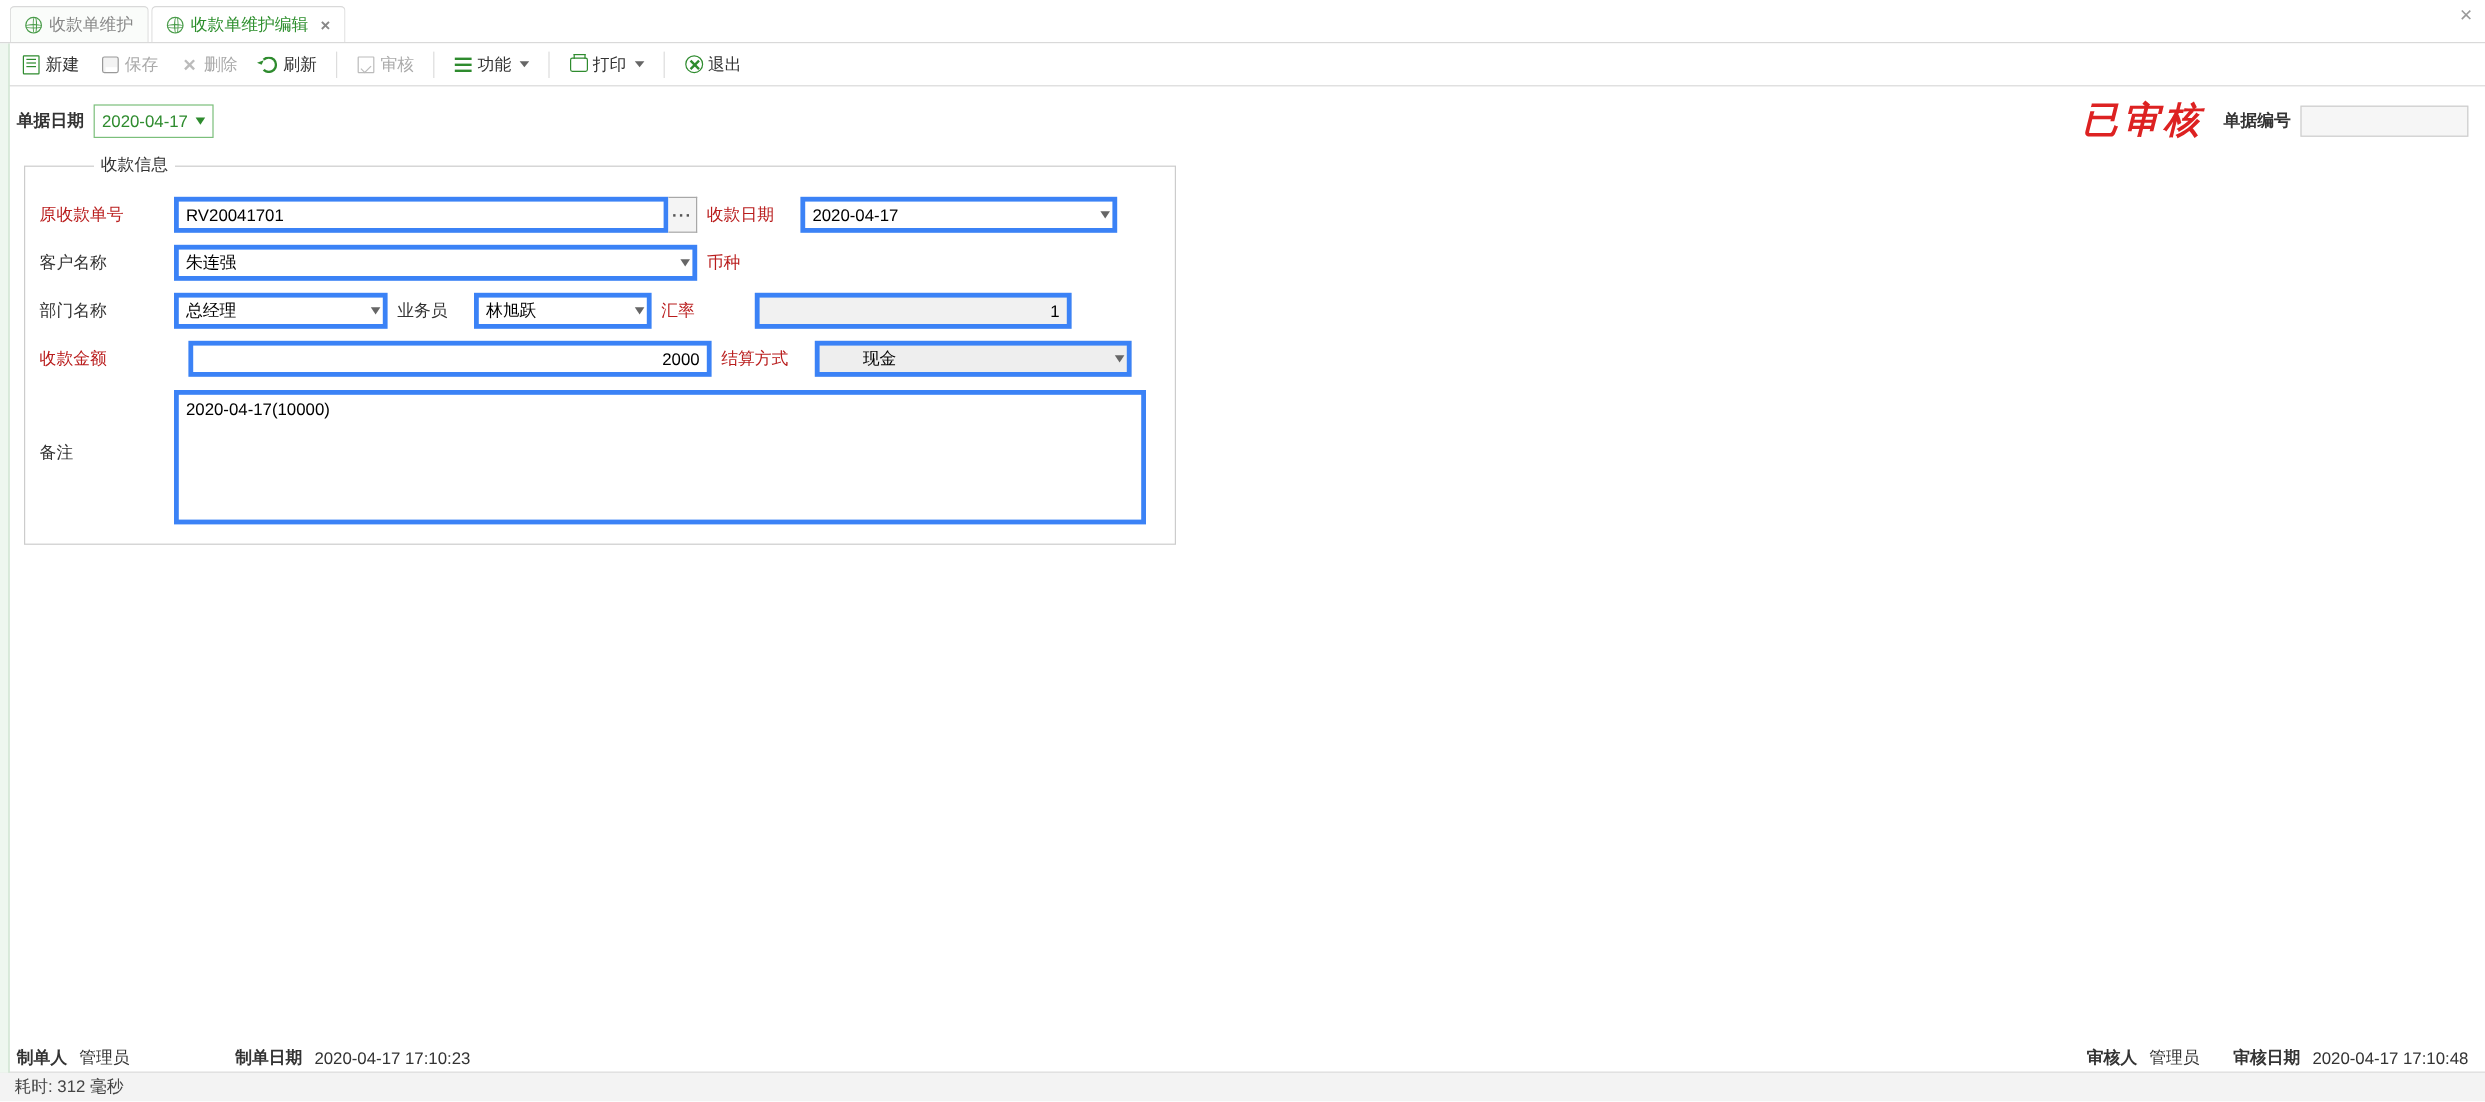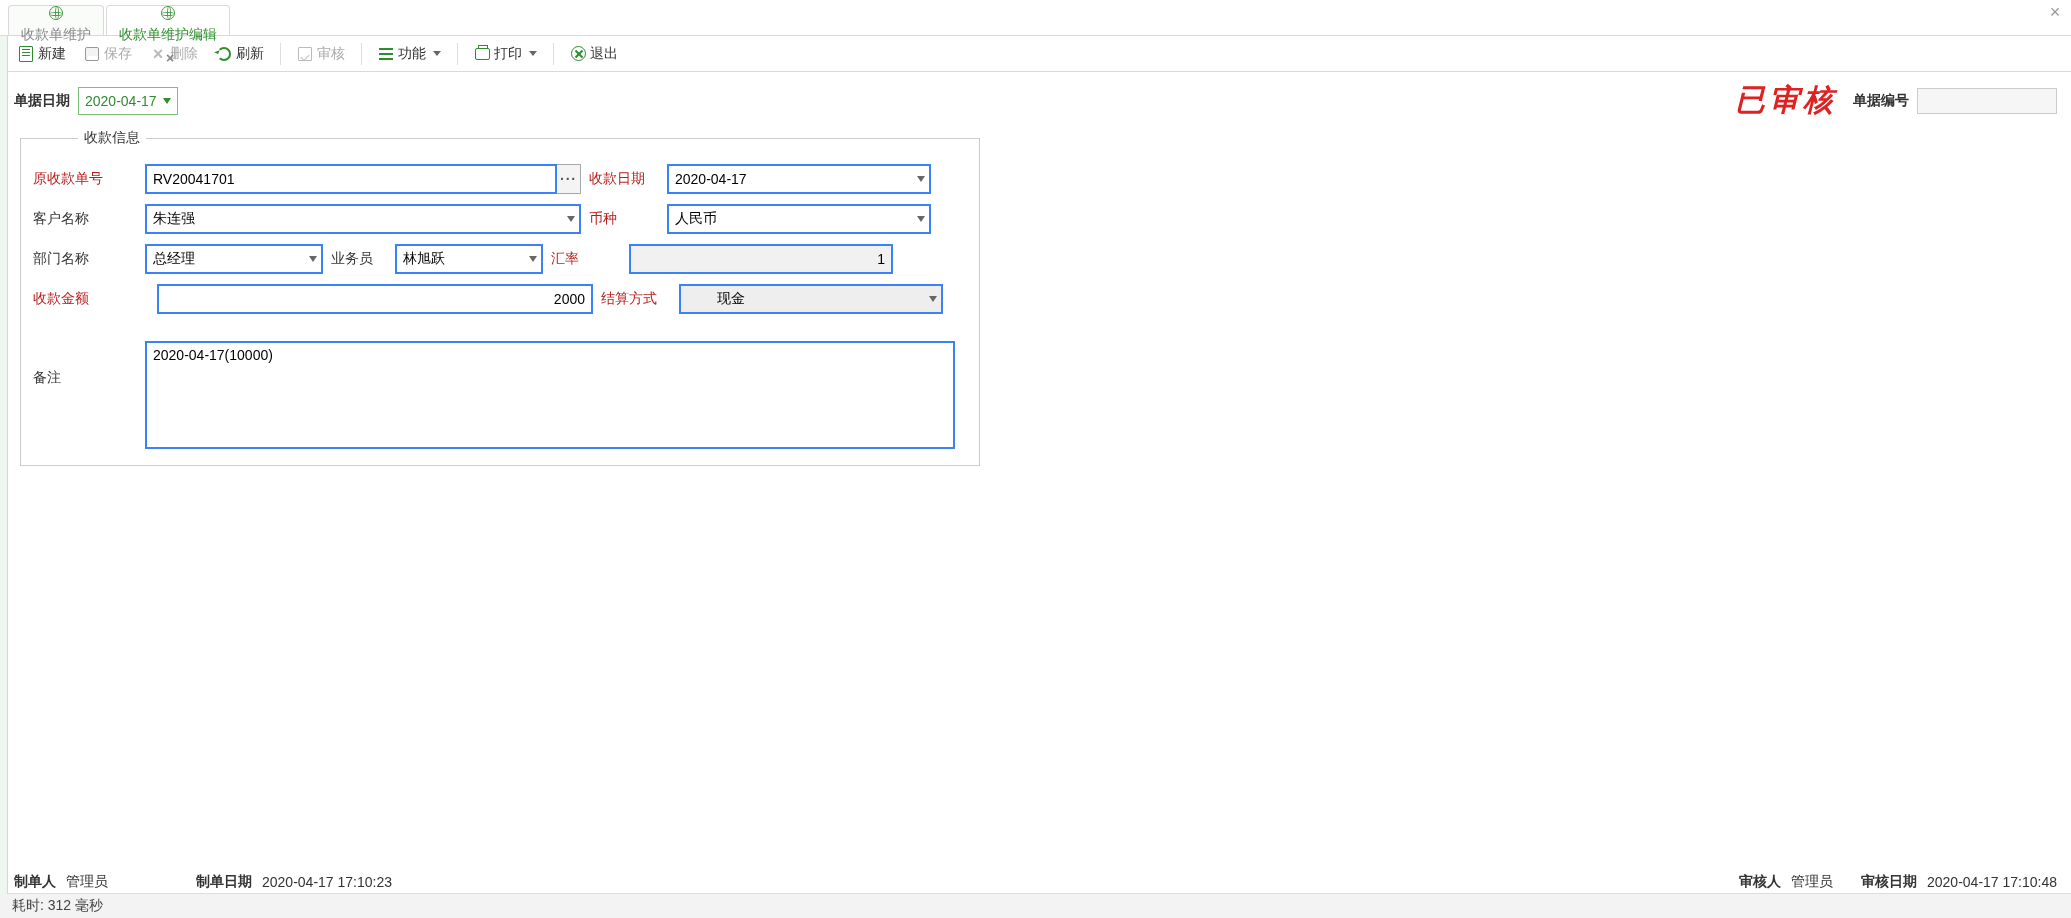--- a/index.html
+++ b/index.html
@@ -34,21 +34,20 @@
     height: 30px;
     padding: 0 12px;
     border: 1px solid #d9d9d9;
     border-bottom: none;
     background: #fff;
     margin-right: 2px;
     border-radius: 4px 4px 0 0;
     color: #2d8f2d; 
     font-size: 14px;
     cursor: pointer;
-    flex-direction: column;
   }
   .tab.inactive { color: #888; background:#fafcfa; }
   .tab .globe {
     width: 14px; height: 14px; border: 1.5px solid #4a9c4a; border-radius: 50%;
     position: relative; flex: none;
   }
   .tab .globe::before, .tab .globe::after {
     content: ""; position: absolute; background: transparent; border: 1px solid #4a9c4a;
   }
   .tab .globe::before { left: 5px; top: -1px; width: 2px; height: 14px; border-radius: 50%; border-width: 0 1px; }
@@ -119,21 +118,21 @@
   fieldset.formbox {
     border:1px solid #ccc; padding: 12px 12px 16px 12px;
     width: 960px;
   }
   fieldset.formbox legend { padding: 0 6px; color:#333;margin-left:45px; }
   .row { display:flex; align-items:center; height:40px; gap:0; }
   .cell-l { width:112px; flex:none; }
   .cell-l2{ width:86px;  flex:none; padding-left:8px;}
   .req { color:#b91c1c; }
   .inp, .sel {
-    height:30px; border:2px solid #3b82f6; background:#fff; padding:0 6px;
+    height:30px; border:4px solid #3b82f6; background:#fff; padding:0 6px;
     font: inherit; outline:none;
   }
   .inp.ro { background:#f1f1f1; text-align:right; }
   .combo { position:relative; display:inline-flex; align-items:center; }
   .combo .dd { position:absolute; right:6px; pointer-events:none;
     width:0;height:0;border-left:4px solid transparent;border-right:4px solid transparent;border-top:6px solid #666;}
   .combo.greyed .inp { background:#eee; }
   .lookup-btn{
     width:24px;height:30px;border:1px solid #a8a8a8;border-left:none;
     display:inline-flex;align-items:center;justify-content:center;background:#f4f4f4;cursor:pointer;
@@ -143,21 +142,21 @@
 
   
   .w-orig   { width: 412px; }
   .w-date   { width: 264px; }
   .w-cust   { width: 436px; }
   .w-curr   { width: 264px; }
   .w-dept   { width: 178px; }
   .w-sales  { width: 148px; }
   .w-rate   { width: 264px; }
   .w-settle { width: 264px; padding-left: 36px; }
-  .w-memo   { width: 810px; margin-top: 16px; }
+  .w-memo   { width: 810px; }
 
   
   .footer {
     border-top: 0px solid #eee;
     padding: 6px 14px 2px 14px;
     display:flex; align-items:center; gap: 28px;
     font-size:14px;
   }
   .footer .grp { display:inline-flex; gap:10px; align-items:center;}
   .footer .k { font-weight:bold; }
@@ -273,24 +272,20 @@
           </span>
       </div>
 
       <div class="row">
         <div class="cell-l">客户名称</div>
         <span class="combo">
             <input class="inp w-cust" value="朱连强" style="">
             <span class="dd"></span>
           </span>
         <div class="cell-l2 req">币种</div>
-        <span class="combo">
-            <input class="inp w-curr" value="人民币" style="">
-            <span class="dd"></span>
-          </span>
       </div>
 
       <div class="row">
         <div class="cell-l">部门名称</div>
         <span class="combo">
             <input class="inp w-dept" value="总经理" style="">
             <span class="dd"></span>
           </span>
         <div style="width:72px;padding-left:8px">业务员</div>
         <span class="combo">

